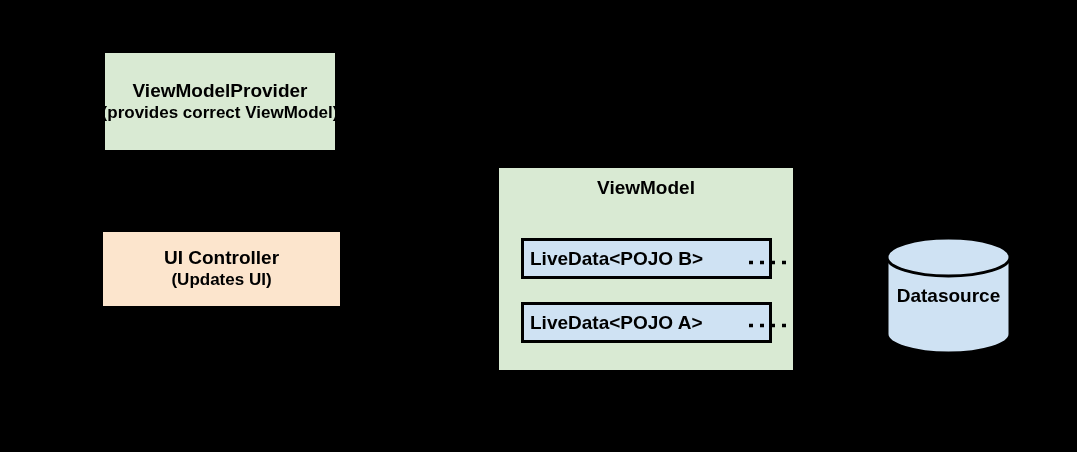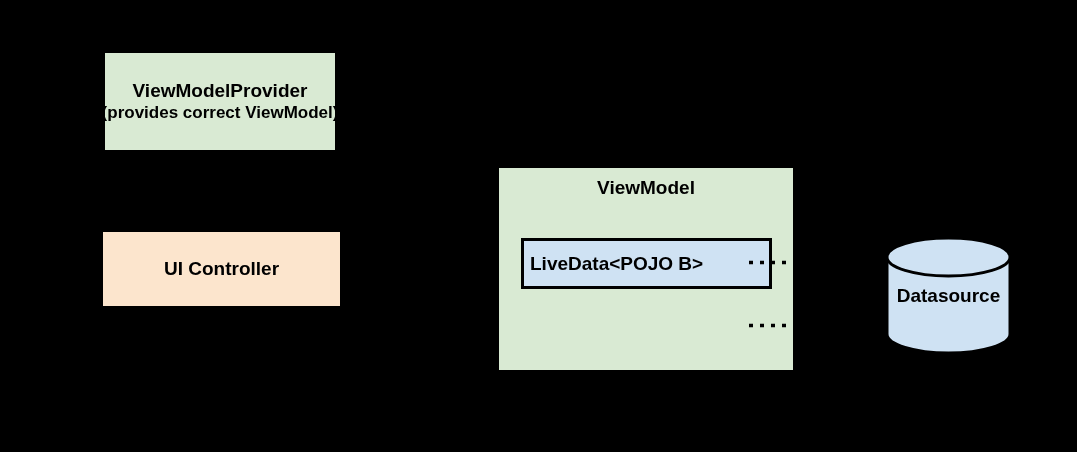--- a/index.html
+++ b/index.html
@@ -58,21 +58,21 @@
     background: var(--green, #d9ead3);
     justify-content: flex-start;
     padding-top: 9px;
     margin-left: 24px;
   }
 
   .livedata-box {
     position: absolute;
     left: 22px;
     width: 251px;
-    height: 51px;
+    height: 41px;
     background: var(--blue, #cfe2f3);
     border: 3px solid var(--ink, #000000);
     box-sizing: border-box;
     display: flex;
     align-items: center;
     padding-left: 6px;
     font-weight: bold;
     font-size: 19px;
     white-space: nowrap;
   }
@@ -99,29 +99,33 @@
 
 <div class="canvas">
 
   <div class="node" id="vmp-node">
     <div class="node-title">ViewModelProvider</div>
     <div class="node-subtitle">(provides correct ViewModel)</div>
   </div>
 
   <div class="node" id="uic-node">
     <div class="node-title">UI Controller</div>
+    <div class="node-subtitle">(Updates UI)</div>
   </div>
 
   <div class="node" id="vm-node">
     <div class="node-title">ViewModel</div>
 
     <div class="livedata-box" id="livedata-b-box">
       <span>LiveData&lt;POJO B&gt;</span>
     </div>
 
+    <div class="livedata-box" id="livedata-a-box">
+      <span>LiveData&lt;POJO A&gt;</span>
+    </div>
   </div>
 
   <svg class="overlay" viewBox="0 0 1077 452">
 
     <line x1="340" y1="252.5" x2="480" y2="252.5" stroke="var(--ink,#000)" stroke-width="3"></line>
     <polygon points="477,245 496,252.5 477,260" fill="var(--ink,#000)"></polygon>
 
     <line x1="340" y1="325.5" x2="480" y2="325.5" stroke="var(--ink,#000)" stroke-width="3"></line>
     <polygon points="477,318 496,325.5 477,333" fill="var(--ink,#000)"></polygon>
 

